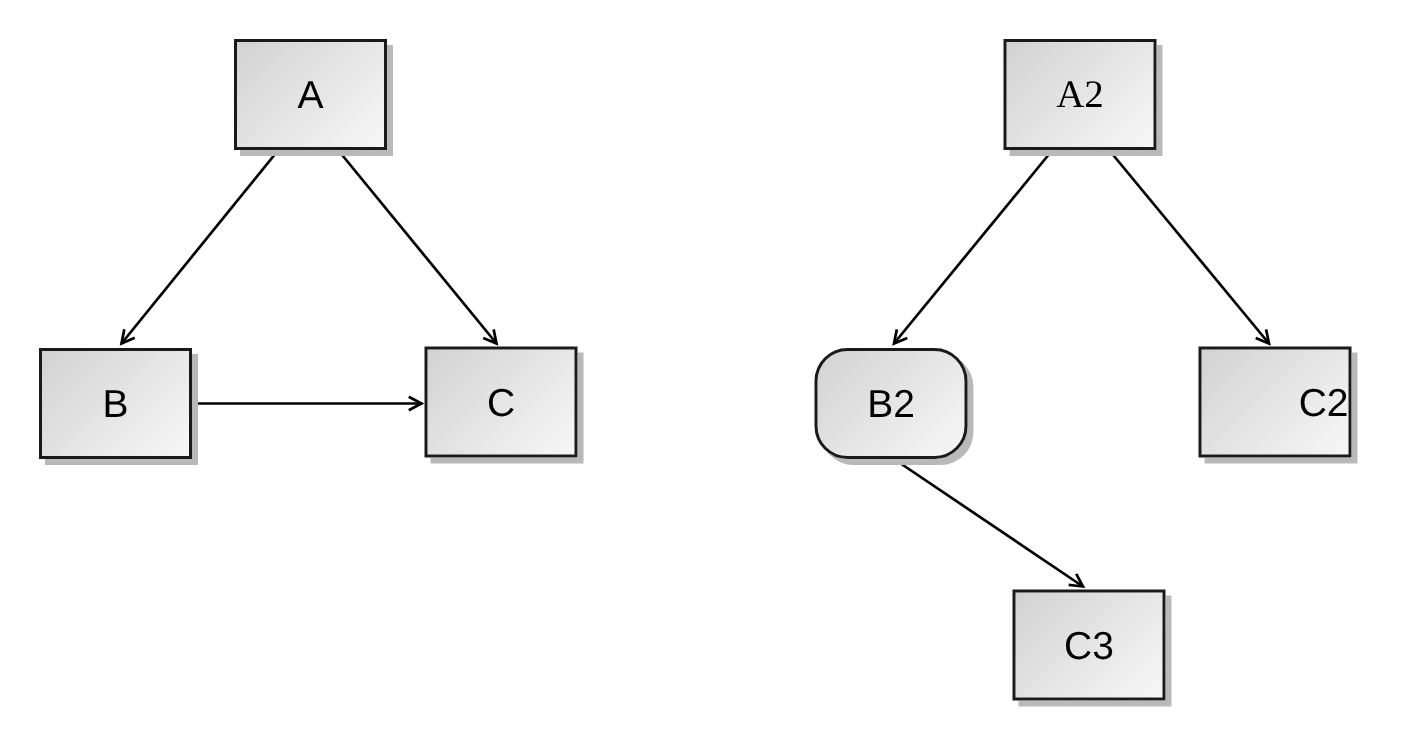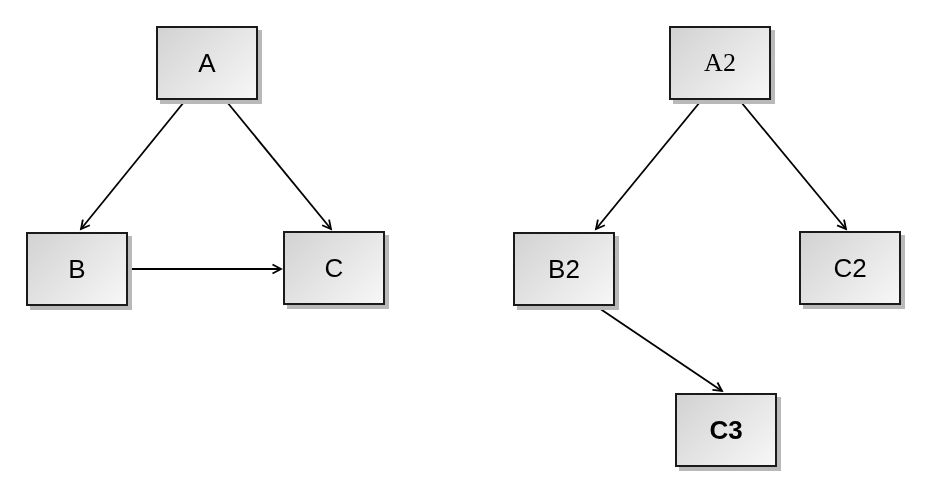--- a/index.html
+++ b/index.html
@@ -39,23 +39,23 @@
   .node-label {
     font-size: 26px;
     color: #000000;
     line-height: 1;
   }
   
   .pos-A  { left: 156px; top: 26px;  }
   .pos-B  { left: 26px;  top: 232px; }
   .pos-C  { left: 283px; top: 231px; }
   .pos-A2 { left: 669px; top: 26px; font-family: Liberation Serif, serif;  }
-  .pos-B2 { left: 513px; top: 232px; }
-  .pos-C2 { left: 799px; top: 231px; }
-  .pos-C3 { left: 675px; top: 393px; font-weight: bold; }
+  .pos-B2 { left: 543px; top: 232px; border-radius: 22px; }
+  .pos-C2 { left: 799px; top: 231px; justify-content: flex-end; }
+  .pos-C3 { left: 675px; top: 393px; }
   .edge {
     stroke: #000000;
     stroke-width: 1.8;
     fill: none;
   }
 </style>
 </head>
 <body>
 
 <div class="canvas">

